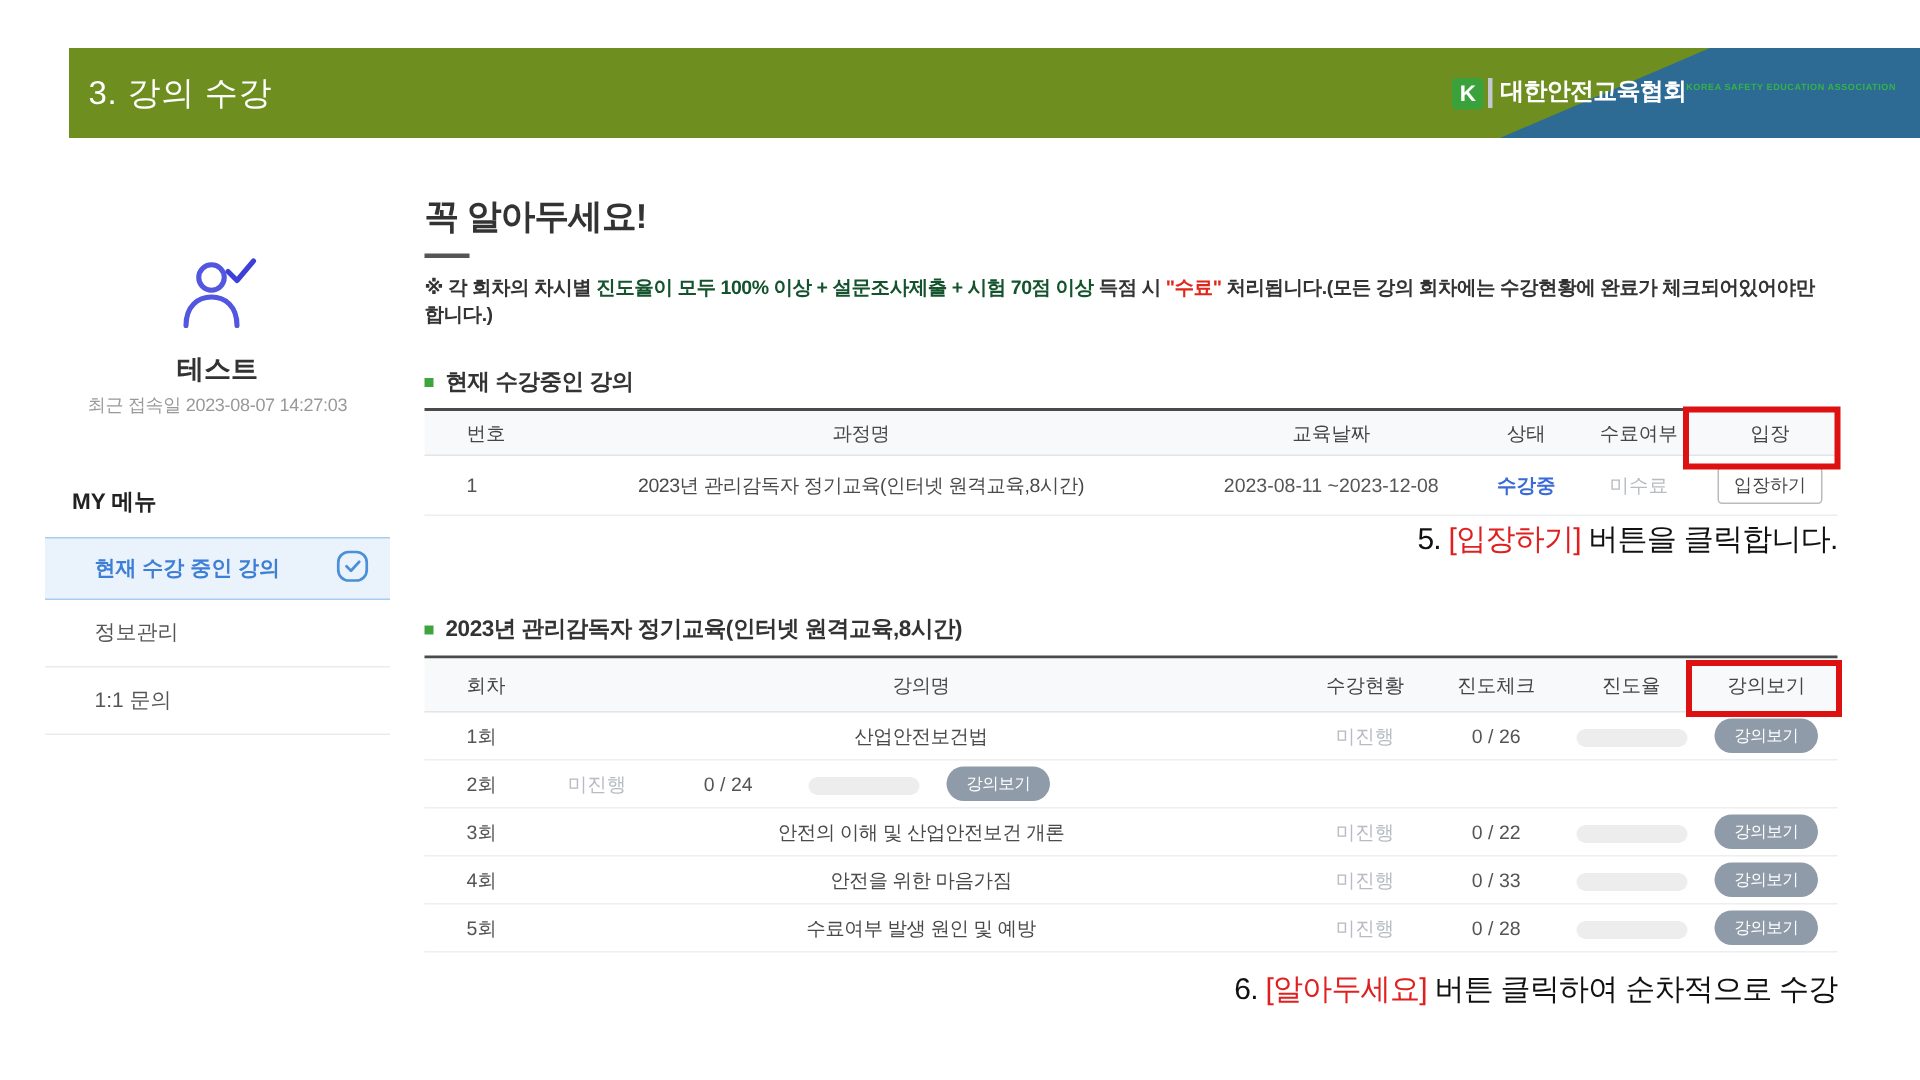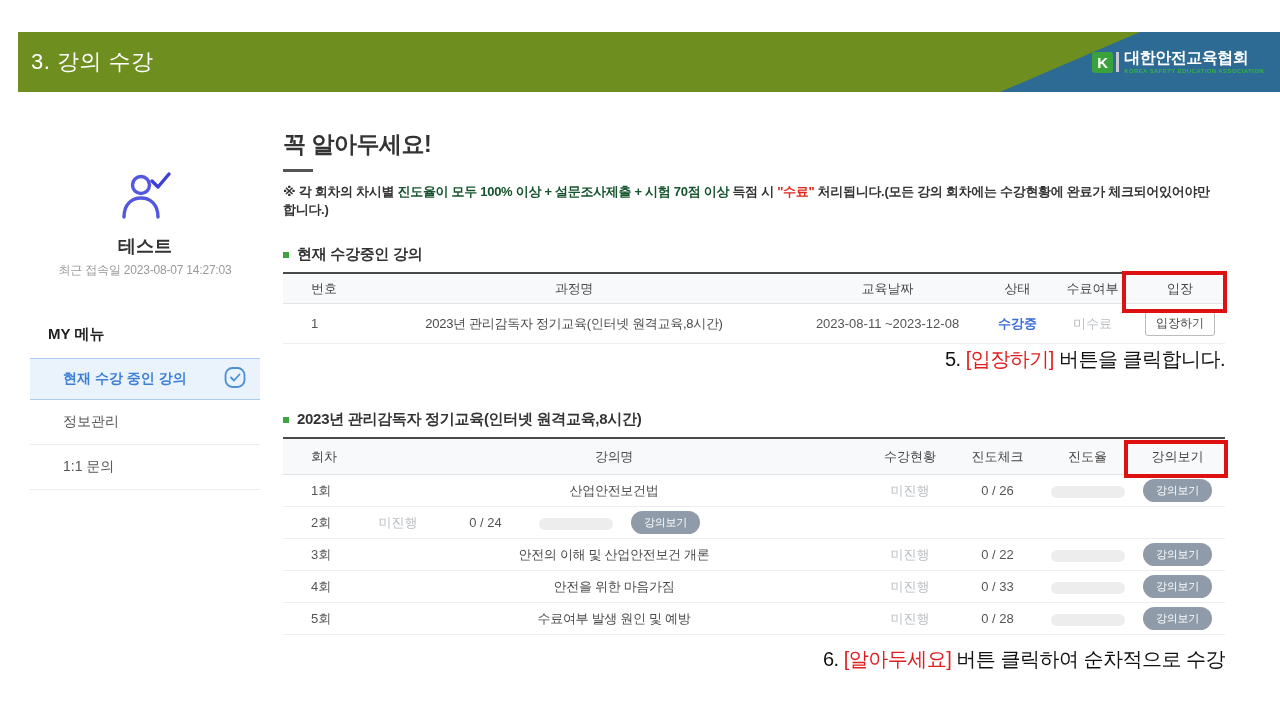--- a/index.html
+++ b/index.html
@@ -1,30 +1,30 @@
 <!DOCTYPE html>
 <html><head>
 <meta charset="utf-8">
 <style>
   * { margin:0; padding:0; box-sizing:border-box; }
   html,body { width:1280px; height:720px; background:#ffffff;
     font-family:"Liberation Sans","DejaVu Sans",sans-serif; color:#333; }
   body { position:relative; overflow:hidden; }
 
   
-  .topbar { position:absolute; left:18px; right:0; top:32px; height:60px; background:#6e8e1f; }
+  .topbar { position:absolute; left:46px; right:0; top:32px; height:60px; background:#6e8e1f; }
   .topbar-title { position:absolute; left:13px; top:0; height:60px; line-height:60px;
     color:#fff; font-size:22px; font-weight:400; letter-spacing:0.5px; }
   .topbar-blue { position:absolute; right:0; top:0; width:280px; height:60px; background:#2d6b94;
     clip-path:polygon(0 100%, 50% 0, 100% 0, 100% 100%); }
   .logo { position:absolute; right:16px; top:0; height:60px; display:flex; align-items:center; gap:5px; }
   .logo-kbox { width:21px; height:21px; background:#3ba13b; border-radius:3px; color:#fff;
     font-size:15px; font-weight:bold; display:flex; align-items:center; justify-content:center; }
   .logo-sliver { width:3px; height:20px; background:#c3c9ce; margin-left:-2px; }
-  .logo-text { display:flex; flex-direction:column; line-height:1; }
+  .logo-text { display:flex; line-height:1; }
   .logo-name { color:#fff; font-size:16px; font-weight:bold; letter-spacing:-0.5px; }
   .logo-sub { color:#35b24a; font-size:6px; letter-spacing:0.4px; margin-top:2px; font-weight:bold; }
 
   
   .sidebar { position:absolute; left:30px; top:170px; width:230px; }
   .profile { text-align:center; }
   .profile svg { display:block; margin:0 auto; }
   .profile-name { font-size:18px; font-weight:bold; color:#333; margin-top:10px; }
   .profile-date { font-size:12px; color:#999; margin-top:4px; letter-spacing:-0.2px; }
   .menu-title { font-size:15px; font-weight:bold; color:#222; margin-top:46px; padding-left:18px; }

